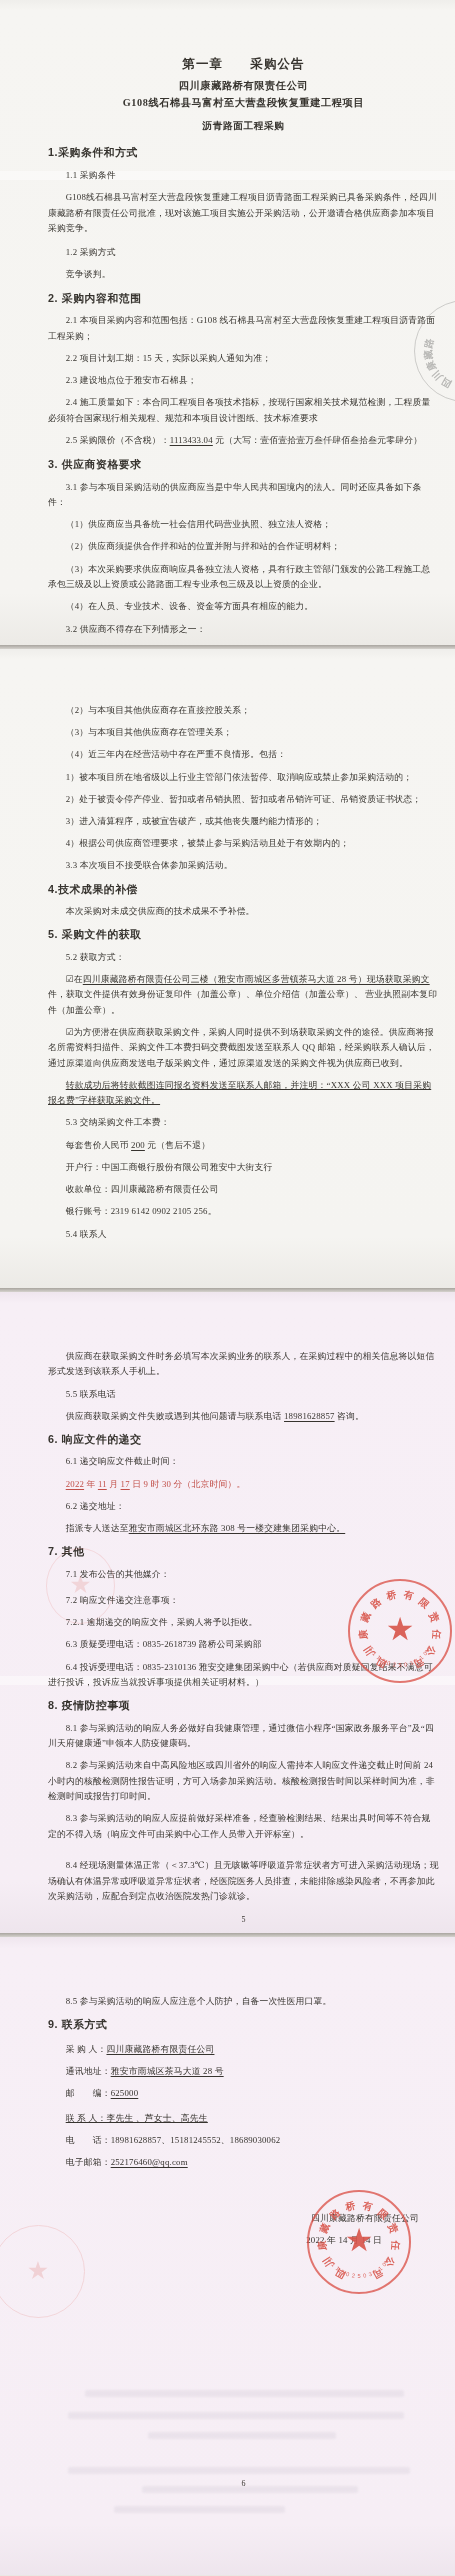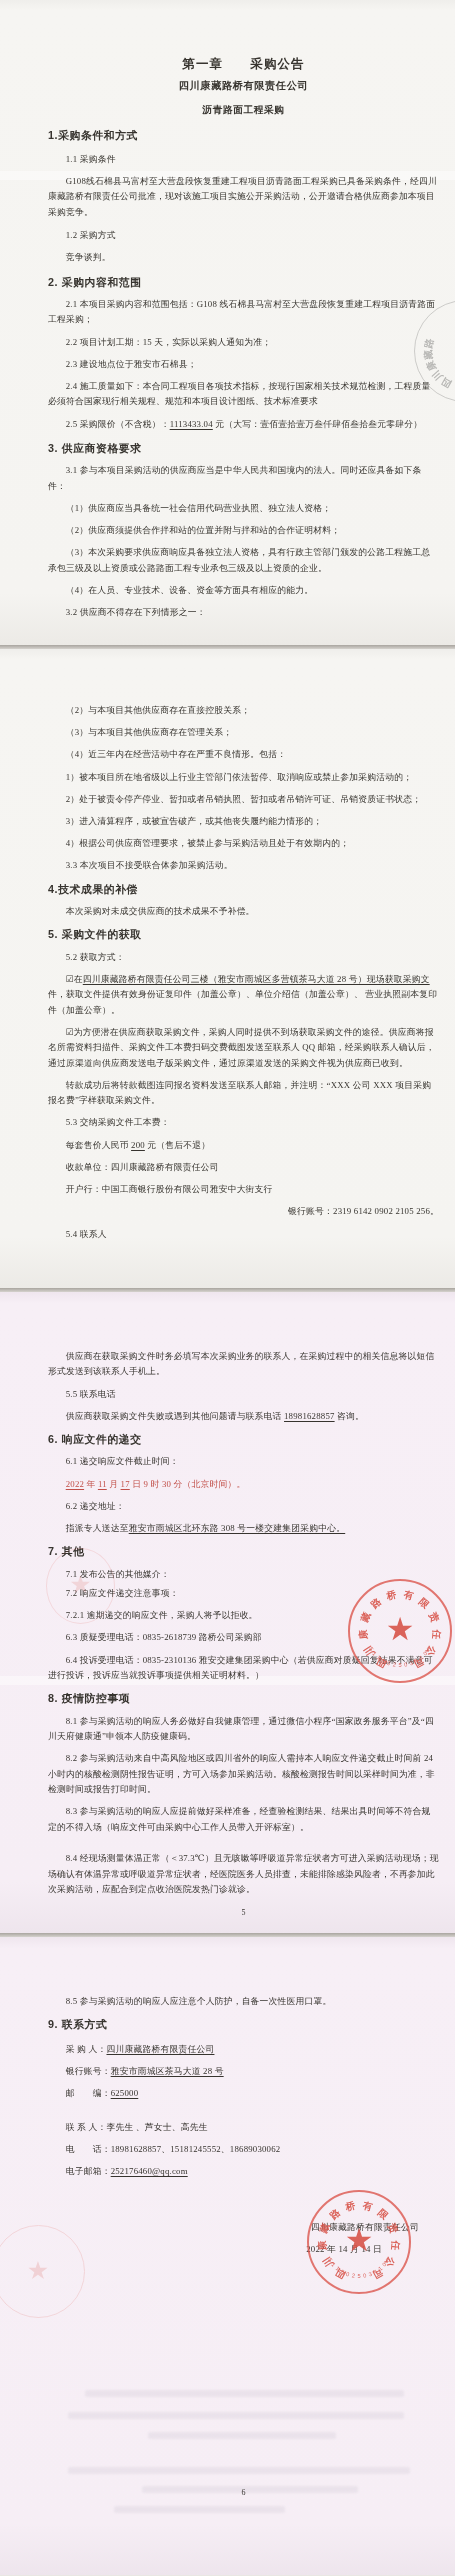--- a/index.html
+++ b/index.html
@@ -41,20 +41,21 @@
 </head>
 <body>
 
 <div class="doc">
 
   <section class="page page-white p1">
     <div class="stripe" style="top:171px"></div>
     <div class="page-inner">
         <div class="line chapter" style="margin-top: 57px;"><span>第一章　　采购公告</span></div>
         <div class="line title" style="margin-top: 5.7px;"><span>四川康藏路桥有限责任公司</span></div>
+        <div class="line title" style="margin-top: 1.1px;"><span>G108线石棉县马富村至大营盘段恢复重建工程项目</span></div>
         <div class="line subtitle" style="margin-top: 8px;"><span>沥青路面工程采购</span></div>
         <div class="line h2" style="margin-top: 11.4px;"><span>1.采购条件和方式</span></div>
         <div class="line ind" style="margin-top: 8px;"><span>1.1 采购条件</span></div>
         <div class="line ind" style="margin-top: 6.8px;"><span>G108线石棉县马富村至大营盘段恢复重建工程项目沥青路面工程采购已具备采购条件，经四川康藏路桥有限责任公司批准，现对该施工项目实施公开采购活动，公开邀请合格供应商参加本项目采购竞争。</span></div>
         <div class="line ind" style="margin-top: 8px;"><span>1.2 采购方式</span></div>
         <div class="line ind" style="margin-top: 6.8px;"><span>竞争谈判。</span></div>
         <div class="line h2" style="margin-top: 9px;"><span>2. 采购内容和范围</span></div>
         <div class="line ind" style="margin-top: 6.8px;"><span>2.1 本项目采购内容和范围包括：G108 线石棉县马富村至大营盘段恢复重建工程项目沥青路面工程采购；</span></div>
         <div class="line ind" style="margin-top: 6.8px;"><span>2.2 项目计划工期：15 天，实际以采购人通知为准；</span></div>
         <div class="line ind" style="margin-top: 6.8px;"><span>2.3 建设地点位于雅安市石棉县；</span></div>
@@ -89,46 +90,46 @@
         <div class="line ind" style="margin-top: 6.8px;"><span>2）处于被责令停产停业、暂扣或者吊销执照、暂扣或者吊销许可证、吊销资质证书状态；</span></div>
         <div class="line ind" style="margin-top: 6.8px;"><span>3）进入清算程序，或被宣告破产，或其他丧失履约能力情形的；</span></div>
         <div class="line ind" style="margin-top: 6.8px;"><span>4）根据公司供应商管理要求，被禁止参与采购活动且处于有效期内的；</span></div>
         <div class="line ind" style="margin-top: 6.8px;"><span>3.3 本次项目不接受联合体参加采购活动。</span></div>
         <div class="line h2" style="margin-top: 8px;"><span>4.技术成果的补偿</span></div>
         <div class="line ind" style="margin-top: 6.8px;"><span>本次采购对未成交供应商的技术成果不予补偿。</span></div>
         <div class="line h2" style="margin-top: 8px;"><span>5. 采购文件的获取</span></div>
         <div class="line ind" style="margin-top: 6.8px;"><span>5.2 获取方式：</span></div>
         <div class="line ind" style="margin-top: 6.8px;"><span>☑在</span><span class="u">四川康藏路桥有限责任公司三楼（雅安市雨城区多营镇茶马大道 28 号）现场获取采购文</span><span>件，获取文件提供有效身份证复印件（加盖公章）、单位介绍信（加盖公章）、 营业执照副本复印件（加盖公章）。</span></div>
         <div class="line ind" style="margin-top: 6.8px;"><span>☑为方便潜在供应商获取采购文件，采购人同时提供不到场获取采购文件的途径。供应商将报名所需资料扫描件、采购文件工本费扫码交费截图发送至联系人 QQ 邮箱，经采购联系人确认后，通过原渠道向供应商发送电子版采购文件，通过原渠道发送的采购文件视为供应商已收到。</span></div>
-        <div class="line ind" style="margin-top: 6.8px;"><span>转款成功后将转款截图连同报名资料发送至联系人邮箱，并注明：“XXX 公司 XXX 项目采购报名费”字样获取采购文件。</span></div>
+        <div class="line ind" style="margin-top: 6.8px; text-decoration: underline;"><span>转款成功后将转款截图连同报名资料发送至联系人邮箱，并注明：“XXX 公司 XXX 项目采购报名费”字样获取采购文件。</span></div>
         <div class="line ind" style="margin-top: 6.8px;"><span>5.3 交纳采购文件工本费：</span></div>
         <div class="line ind" style="margin-top: 6.8px;"><span>每套售价人民币 </span><span class="u">200</span><span> 元（售后不退）</span></div>
+        <div class="line ind" style="margin-top: 6.8px;"><span>开户行：中国工商银行股份有限公司雅安中大街支行</span></div>
         <div class="line ind" style="margin-top: 6.8px;"><span>收款单位：四川康藏路桥有限责任公司</span></div>
-        <div class="line ind" style="margin-top: 6.8px;"><span>开户行：中国工商银行股份有限公司雅安中大街支行</span></div>
-        <div class="line ind" style="margin-top: 6.8px; text-align: right;"><span>银行账号：2319 6142 0902 2105 256。</span></div>
+        <div class="line ind" style="margin-top: 6.8px;"><span>银行账号：2319 6142 0902 2105 256。</span></div>
         <div class="line ind" style="margin-top: 6.8px;"><span>5.4 联系人</span></div>
       </div>
   </section>
 
   <div class="page-gap"></div>
 
   <section class="page page-pink p3">
     <div class="stripe" style="top:384px"></div>
     <div class="page-inner">
         <div class="line ind" style="margin-top: 57px;"><span>供应商在获取采购文件时务必填写本次采购业务的联系人，在采购过程中的相关信息将以短信形式发送到该联系人手机上。</span></div>
         <div class="line ind" style="margin-top: 6.8px;"><span>5.5 联系电话</span></div>
         <div class="line ind" style="margin-top: 6.8px;"><span>供应商获取采购文件失败或遇到其他问题请与联系电话 </span><span class="u">18981628857</span><span> 咨询。</span></div>
         <div class="line h2" style="margin-top: 8px;"><span>6. 响应文件的递交</span></div>
         <div class="line ind" style="margin-top: 6.8px;"><span>6.1 递交响应文件截止时间：</span></div>
         <div class="line ind" style="margin-top: 6.8px; color: rgb(194, 80, 73);"><span class="u">2022</span><span> 年 </span><span class="u">11</span><span> 月 </span><span class="u">17</span><span> 日 9 时 30 分（北京时间）。</span></div>
         <div class="line ind" style="margin-top: 6.8px;"><span>6.2 递交地址：</span></div>
         <div class="line ind" style="margin-top: 6.8px;"><span>指派专人送达至</span><span class="u">雅安市雨城区北环东路 308 号一楼交建集团采购中心。</span></div>
         <div class="line h2" style="margin-top: 8px;"><span>7. 其他</span></div>
         <div class="line ind" style="margin-top: 6.8px;"><span>7.1 发布公告的其他媒介：</span></div>
-        <div class="line ind" style="margin-top: 4px;"><span>7.2 响应文件递交注意事项：</span></div>
+        <div class="line ind" style="margin-top: 11px;"><span>7.2 响应文件递交注意事项：</span></div>
         <div class="line ind" style="margin-top: 6.8px;"><span>7.2.1 逾期递交的响应文件，采购人将予以拒收。</span></div>
         <div class="line ind" style="margin-top: 6.8px;"><span>6.3 质疑受理电话：0835-2618739 路桥公司采购部</span></div>
         <div class="line ind" style="margin-top: 6.8px;"><span>6.4 投诉受理电话：0835-2310136 雅安交建集团采购中心（若供应商对质疑回复结果不满意可进行投诉，投诉应当就投诉事项提供相关证明材料。）</span></div>
         <div class="line h2" style="margin-top: 8px;"><span>8. 疫情防控事项</span></div>
         <div class="line ind" style="margin-top: 6.8px;"><span>8.1 参与采购活动的响应人务必做好自我健康管理，通过微信小程序“国家政务服务平台”及“四川天府健康通”申领本人防疫健康码。</span></div>
         <div class="line ind" style="margin-top: 6.8px;"><span>8.2 参与采购活动来自中高风险地区或四川省外的响应人需持本人响应文件递交截止时间前 24 小时内的核酸检测阴性报告证明，方可入场参加采购活动。核酸检测报告时间以采样时间为准，非检测时间或报告打印时间。</span></div>
         <div class="line ind" style="margin-top: 6.8px;"><span>8.3 参与采购活动的响应人应提前做好采样准备，经查验检测结果、结果出具时间等不符合规定的不得入场（响应文件可由采购中心工作人员带入开评标室）。</span></div>
         <div class="line ind" style="margin-top: 16px;"><span>8.4 经现场测量体温正常（＜37.3℃）且无咳嗽等呼吸道异常症状者方可进入采购活动现场；现场确认有体温异常或呼吸道异常症状者，经医院医务人员排查，未能排除感染风险者，不再参加此次采购活动，应配合到定点收治医院发热门诊就诊。</span></div>
         <div class="line pagenum" style="margin-top: 8px;"><span>5</span></div>
       </div>
@@ -163,23 +164,23 @@
       </div>
   </section>
 
   <div class="page-gap"></div>
 
   <section class="page page-pink p4">
     <div class="page-inner">
         <div class="line ind" style="margin-top: 57px;"><span>8.5 参与采购活动的响应人应注意个人防护，自备一次性医用口罩。</span></div>
         <div class="line h2" style="margin-top: 8px;"><span>9. 联系方式</span></div>
         <div class="line ind" style="margin-top: 9px;"><span>采 购 人：</span><span class="u">四川康藏路桥有限责任公司</span></div>
-        <div class="line ind" style="margin-top: 6.8px;"><span>银行账号：</span><span class="u">雅安市雨城区茶马大道 28 号</span></div>
+        <div class="line ind" style="margin-top: 6.8px;"><span>通讯地址：</span><span class="u">雅安市雨城区茶马大道 28 号</span></div>
         <div class="line ind" style="margin-top: 6.8px;"><span>邮　　编：</span><span class="u">625000</span></div>
-        <div class="line ind" style="margin-top: 18px;"><span>联 系 人：李先生 、芦女士、高先生</span></div>
+        <div class="line ind" style="margin-top: 9px; text-decoration: underline;"><span>联 系 人：李先生 、芦女士、高先生</span></div>
         <div class="line ind" style="margin-top: 6.8px;"><span>电　　话：18981628857、15181245552、18689030062</span></div>
         <div class="line ind" style="margin-top: 6.8px;"><span>电子邮箱：</span><span class="u">252176460@qq.com</span></div>
         <div class="line sign" style="margin-top: 41px;"><span>四川康藏路桥有限责任公司</span></div>
         <div class="line date" style="margin-top: 5.7px;"><span>2022 年 14 月 14 日</span></div>
         <div class="line pagenum" style="margin-top: 228px;"><span>6</span></div>
       </div>
     <div class="seal seal-faint" style="left:-8.5px;top:288px;width:91px;height:91px;opacity:.18;"></div>
     <div class="seal seal-red" style="left:307px;top:253px;width:100px;height:100px;">
         <span class="seal-ch" style="transform: translate(-50%, -50%) rotate(-150deg) translateY(-36px);">四</span>
         <span class="seal-ch" style="transform: translate(-50%, -50%) rotate(-122.727deg) translateY(-36px);">川</span>

